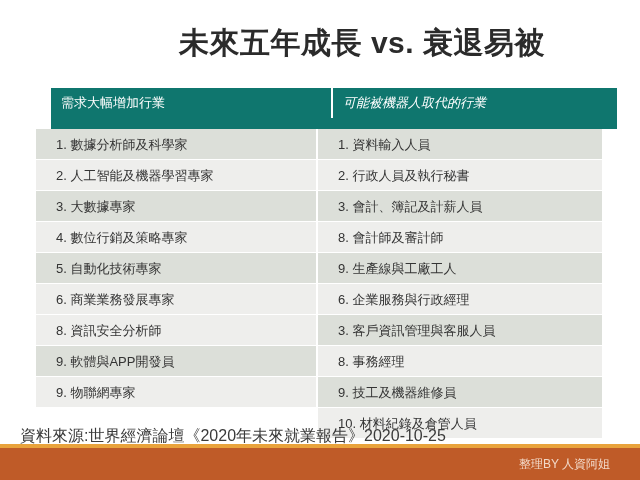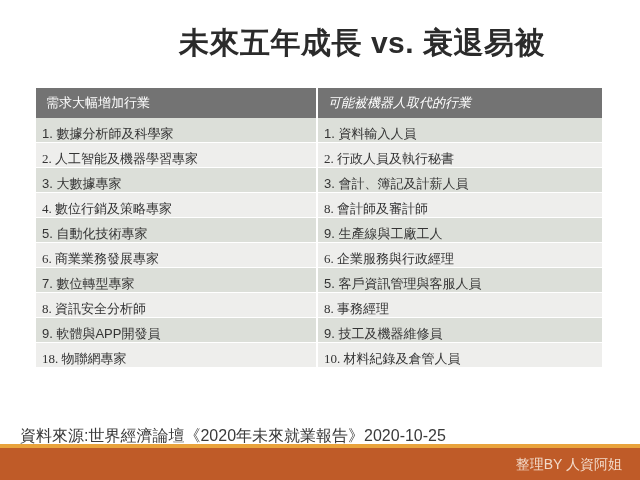--- a/index.html
+++ b/index.html
@@ -45,22 +45,23 @@
   
   .table-wrap {
     position: absolute;
     left: 36px;
     top: 88px;
     width: 566px;
   }
   .table-head {
     display: flex;
     width: 100%;
-    height: 30px;
-    background: #737373;
+    height: 41px;
+    background: #0f766e;
+    margin-left: 15px;
   }
   .head-cell {
     box-sizing: border-box;
     height: 30px;
     line-height: 30px;
     color: #ffffff;
     font-size: 13px;
     padding-left: 10px;
     overflow: hidden;
     white-space: nowrap;
@@ -83,31 +84,31 @@
   }
   .col.left {
     width: 282px;
     border-right: 2px solid #ffffff;
   }
   .col.right {
     width: 284px;
   }
   .row {
     box-sizing: border-box;
-    height: 25px;
+    height: 31px;
     line-height: 31px;
     font-size: 13px;
     color: #343434;
-    padding-left: 6px;
+    padding-left: 20px;
     overflow: hidden;
     white-space: nowrap;
     border-bottom: 1px solid #ffffff;
   }
   .row.shade-a { background: #dcdfd9; }
-  .row.shade-b { background: #eeeeec; font-family: Liberation Serif, serif; }
+  .row.shade-b { background: #eeeeec; }
 
   
   .source-note {
     position: absolute;
     left: 20px;
     top: 426px;
     font-size: 16px;
     color: #3a3a3a;
     white-space: nowrap;
   }
@@ -124,23 +125,23 @@
   .bottom-bar {
     position: absolute;
     left: 0;
     top: 448px;
     width: 640px;
     height: 32px;
     background: #bf5b28;
   }
   .bottom-credit {
     position: absolute;
-    right: 18px;
+    right: 30px;
     top: 456px;
-    font-size: 14px;
+    font-size: 12px;
     color: #f2d9c8;
     white-space: nowrap;
   }
 </style>
 </head>
 <body>
 
 <div id="slide">
 
   <div class="title-block">
@@ -155,34 +156,33 @@
     </div>
 
     <div class="table-body">
       <div class="col left">
         <div class="row shade-a">1. 數據分析師及科學家</div>
         <div class="row shade-b">2. 人工智能及機器學習專家</div>
         <div class="row shade-a">3. 大數據專家</div>
         <div class="row shade-b">4. 數位行銷及策略專家</div>
         <div class="row shade-a">5. 自動化技術專家</div>
         <div class="row shade-b">6. 商業業務發展專家</div>
-        <div class="row shade-a">7. 數位轉型專家</div>
         <div class="row shade-b">8. 資訊安全分析師</div>
         <div class="row shade-a">9. 軟體與APP開發員</div>
-        <div class="row shade-b">18. 物聯網專家</div>
+        <div class="row shade-b">9. 物聯網專家</div>
       </div>
 
       <div class="col right">
         <div class="row shade-a">1. 資料輸入人員</div>
         <div class="row shade-b">2. 行政人員及執行秘書</div>
         <div class="row shade-a">3. 會計、簿記及計薪人員</div>
         <div class="row shade-b">8. 會計師及審計師</div>
         <div class="row shade-a">9. 生產線與工廠工人</div>
         <div class="row shade-b">6. 企業服務與行政經理</div>
-        <div class="row shade-a">5. 客戶資訊管理與客服人員</div>
+        <div class="row shade-a">3. 客戶資訊管理與客服人員</div>
         <div class="row shade-b">8. 事務經理</div>
         <div class="row shade-a">9. 技工及機器維修員</div>
         <div class="row shade-b">10. 材料紀錄及倉管人員</div>
       </div>
     </div>
 
   </div>
 
   <div class="source-note">資料來源:世界經濟論壇《2020年未來就業報告》2020-10-25</div>
 

